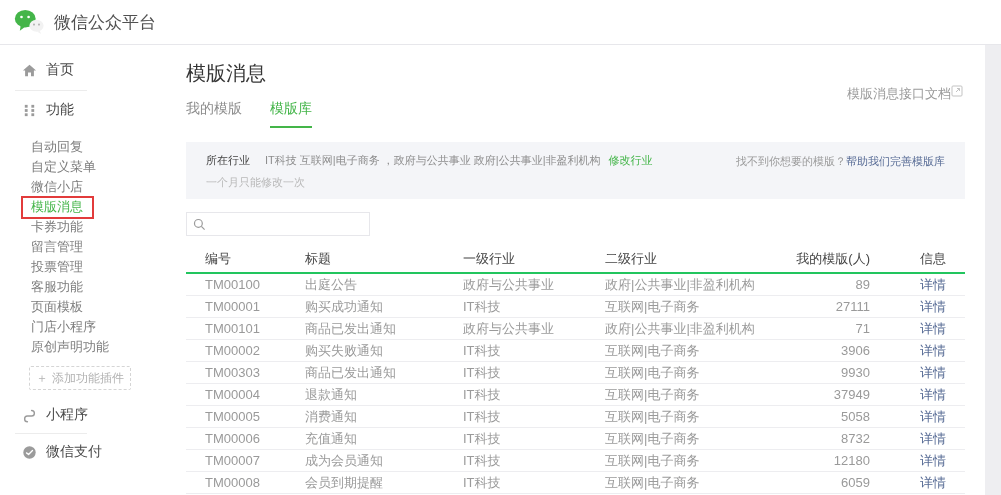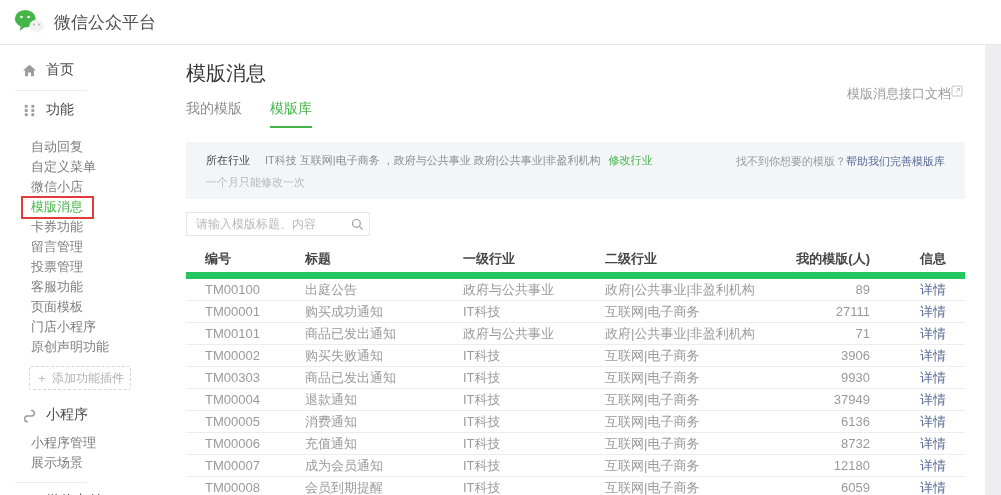--- a/index.html
+++ b/index.html
@@ -94,22 +94,22 @@
     flex:1;border:0;outline:0;background:transparent;
     font-size:12px;color:#353535;padding:0 4px 0 9px;min-width:0;
     font-family:"Liberation Sans","DejaVu Sans",sans-serif;
   }
   .search input::placeholder{color:#b9b9b9;}
   .search .sbtn{width:24px;display:flex;justify-content:center;cursor:pointer;}
 
   
   table{margin-top:9px;width:779px;border-collapse:collapse;table-layout:fixed;font-size:13px;}
   th{
-    text-align:left;font-weight:700;color:#454545;height:27px;
-    border-bottom:7px solid #22c55e;padding:0;
+    text-align:left;font-weight:400;color:#454545;height:27px;
+    border-bottom:2px solid #22c55e;padding:0;
   }
   td{color:#9a9a9a;height:21px;border-bottom:1px solid #ededf0;padding:0;
      white-space:nowrap;overflow:hidden;}
   .c1{padding-left:19px;}
   .num{text-align:right;}
   .info{padding-left:50px;}
   .info a{color:#576b95;text-decoration:none;cursor:pointer;}
 </style>
 </head>
 <body>
@@ -186,24 +186,20 @@
     </div>
 
     <div class="side-section mt16">
       <span class="sicon">
         <svg viewBox="0 0 16 16" width="15" height="15">
           <path d="M10.2 2.6 a3 3 0 0 1 0 6 h-4.4 a3 3 0 0 0 0 6" fill="none" stroke="#9b9b9b" stroke-width="1.5" stroke-linecap="round"></path>
         </svg>
       </span>
       <span>小程序</span>
     </div>
-    <div class="sub-list" style="margin-top:9px;">
-      <div class="sub-item">小程序管理</div>
-      <div class="sub-item">展示场景</div>
-    </div>
 
     <div class="divider" style="margin-top:9px;margin-bottom:9px;"></div>
 
     <div class="side-section">
       <span class="sicon">
         <svg viewBox="0 0 16 16" width="15" height="15">
           <circle cx="8" cy="8" r="6.6" fill="#9b9b9b"></circle>
           <path d="M4.8 8.4 L7 10.2 L11.2 5.8" fill="none" stroke="#ffffff" stroke-width="1.4" stroke-linecap="round" stroke-linejoin="round"></path>
         </svg>
       </span>
@@ -235,21 +231,20 @@
           <span class="lbl">所在行业</span><span>IT科技 互联网|电子商务 ，政府与公共事业 政府|公共事业|非盈利机构</span><a>修改行业</a>
         </div>
         <div class="l2">一个月只能修改一次</div>
       </div>
       <div class="help">
         <span>找不到你想要的模版？</span><a>帮助我们完善模版库</a>
       </div>
     </div>
 
     <div class="search">
-      <input type="text" placeholder="请输入模版标题、内容" style="">
       <span class="sbtn">
         <span style="display:inline-flex;">
           <svg width="13" height="13" viewBox="0 0 13 13">
             <circle cx="5.4" cy="5.4" r="3.9" fill="none" stroke="#9a9a9a" stroke-width="1.2"></circle>
             <line x1="8.4" y1="8.4" x2="11.6" y2="11.6" stroke="#9a9a9a" stroke-width="1.2"></line>
           </svg>
         </span>
       </span>
     </div>
 
@@ -319,21 +314,21 @@
           <td>IT科技</td>
           <td>互联网|电子商务</td>
           <td class="num">37949</td>
           <td class="info"><a>详情</a></td>
         </tr>
         <tr>
           <td class="c1">TM00005</td>
           <td>消费通知</td>
           <td>IT科技</td>
           <td>互联网|电子商务</td>
-          <td class="num">6136</td>
+          <td class="num">5058</td>
           <td class="info"><a>详情</a></td>
         </tr>
         <tr>
           <td class="c1">TM00006</td>
           <td>充值通知</td>
           <td>IT科技</td>
           <td>互联网|电子商务</td>
           <td class="num">8732</td>
           <td class="info"><a>详情</a></td>
         </tr>

